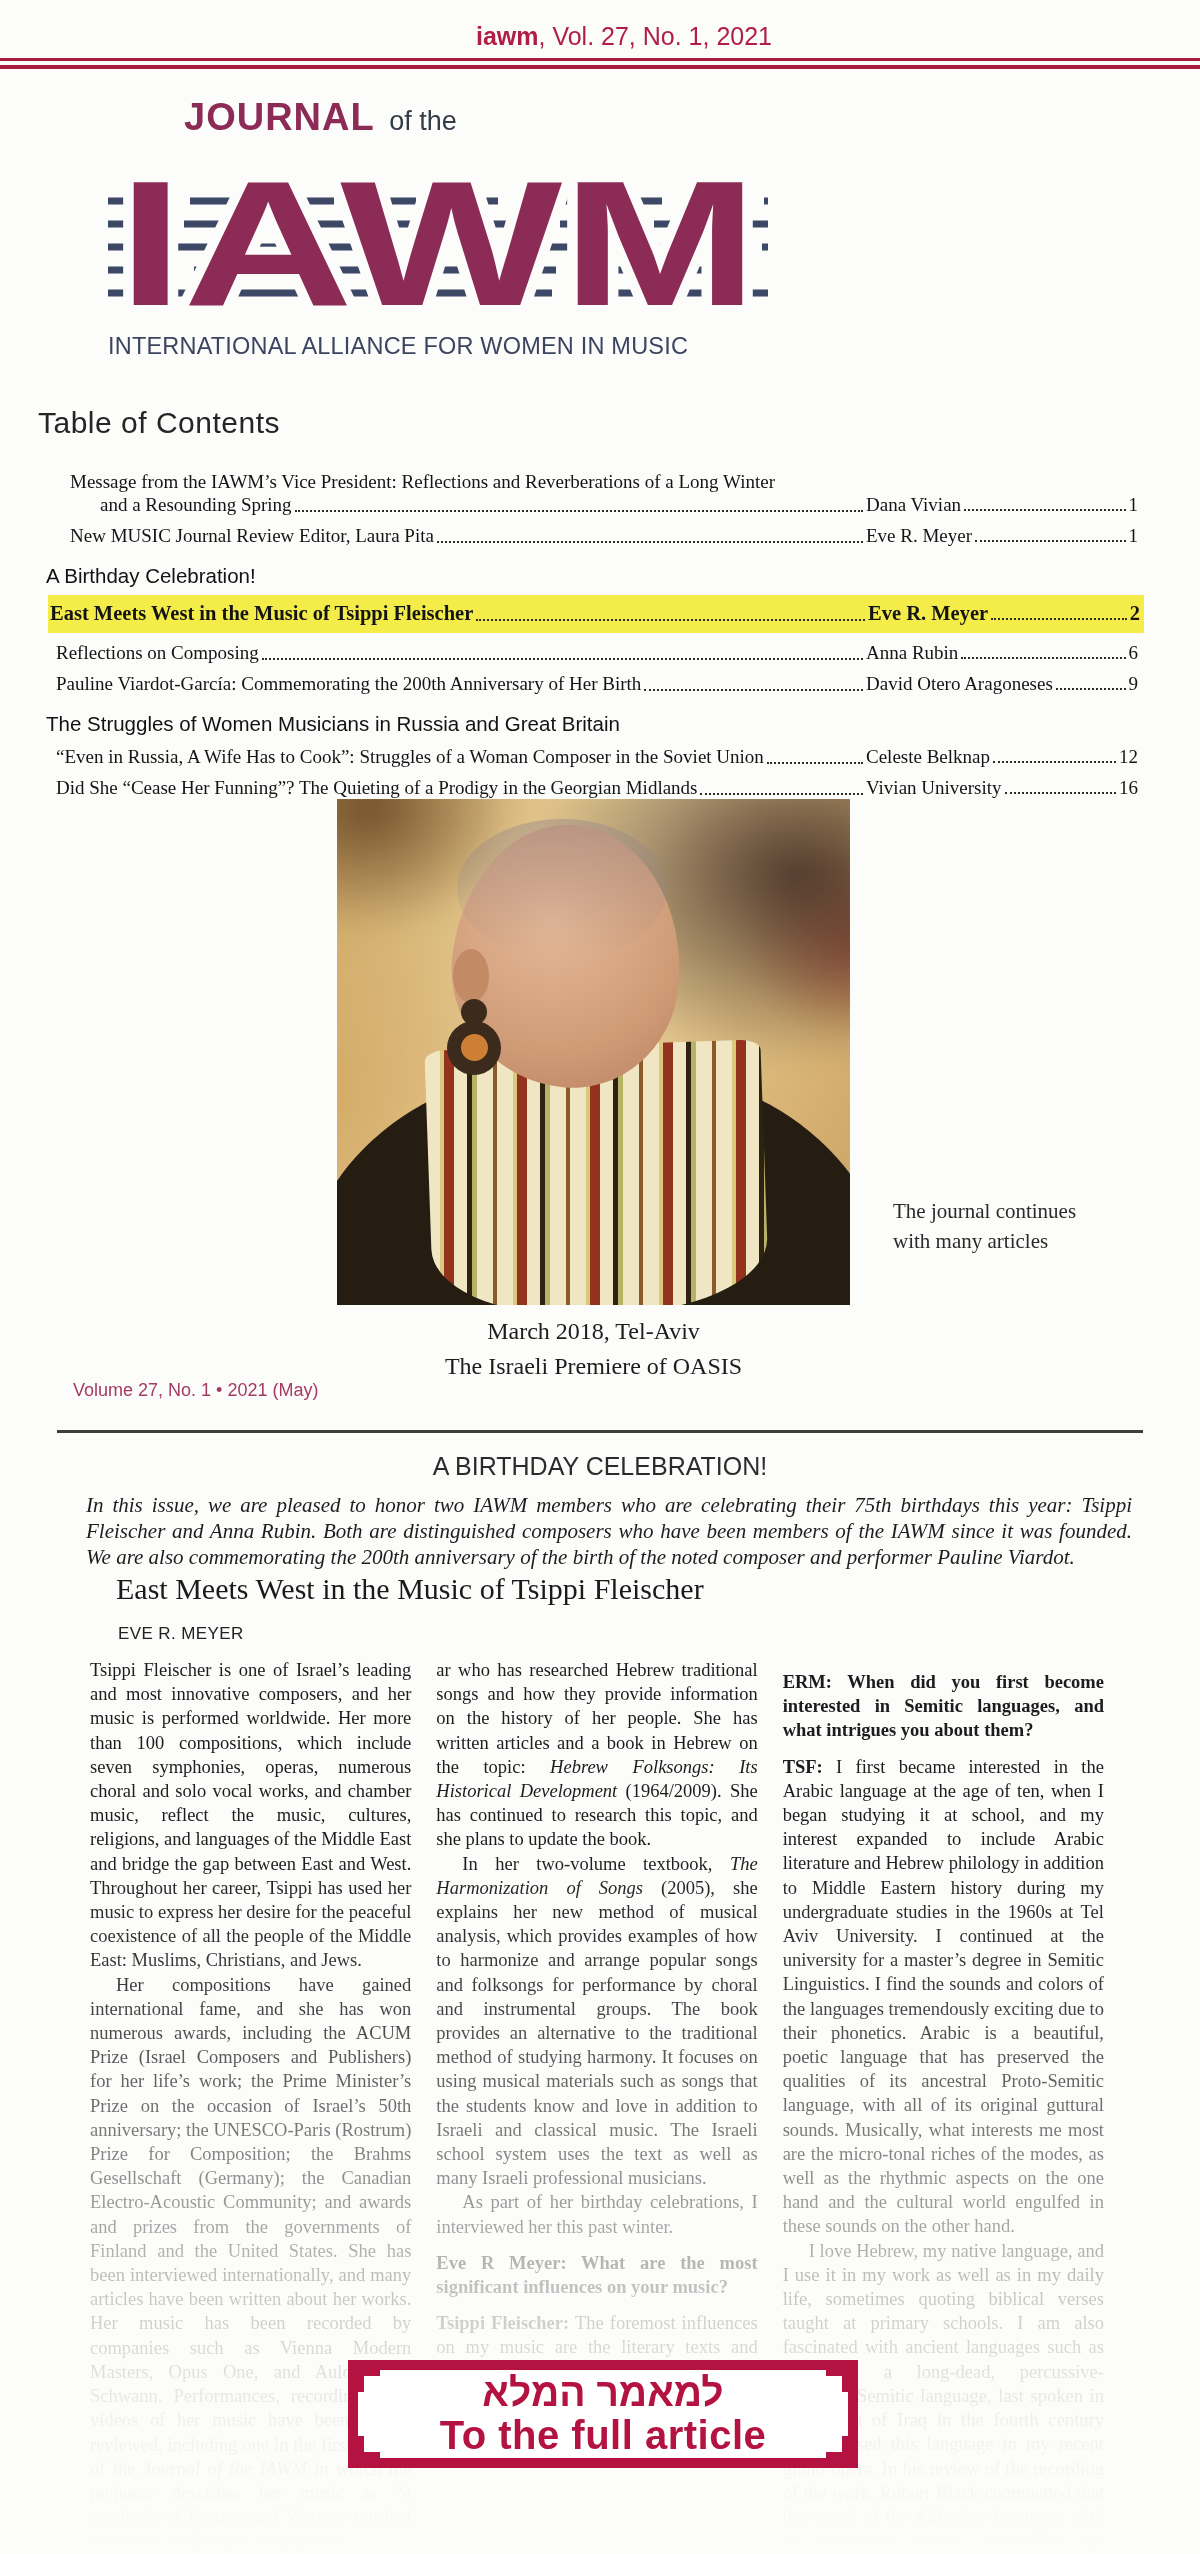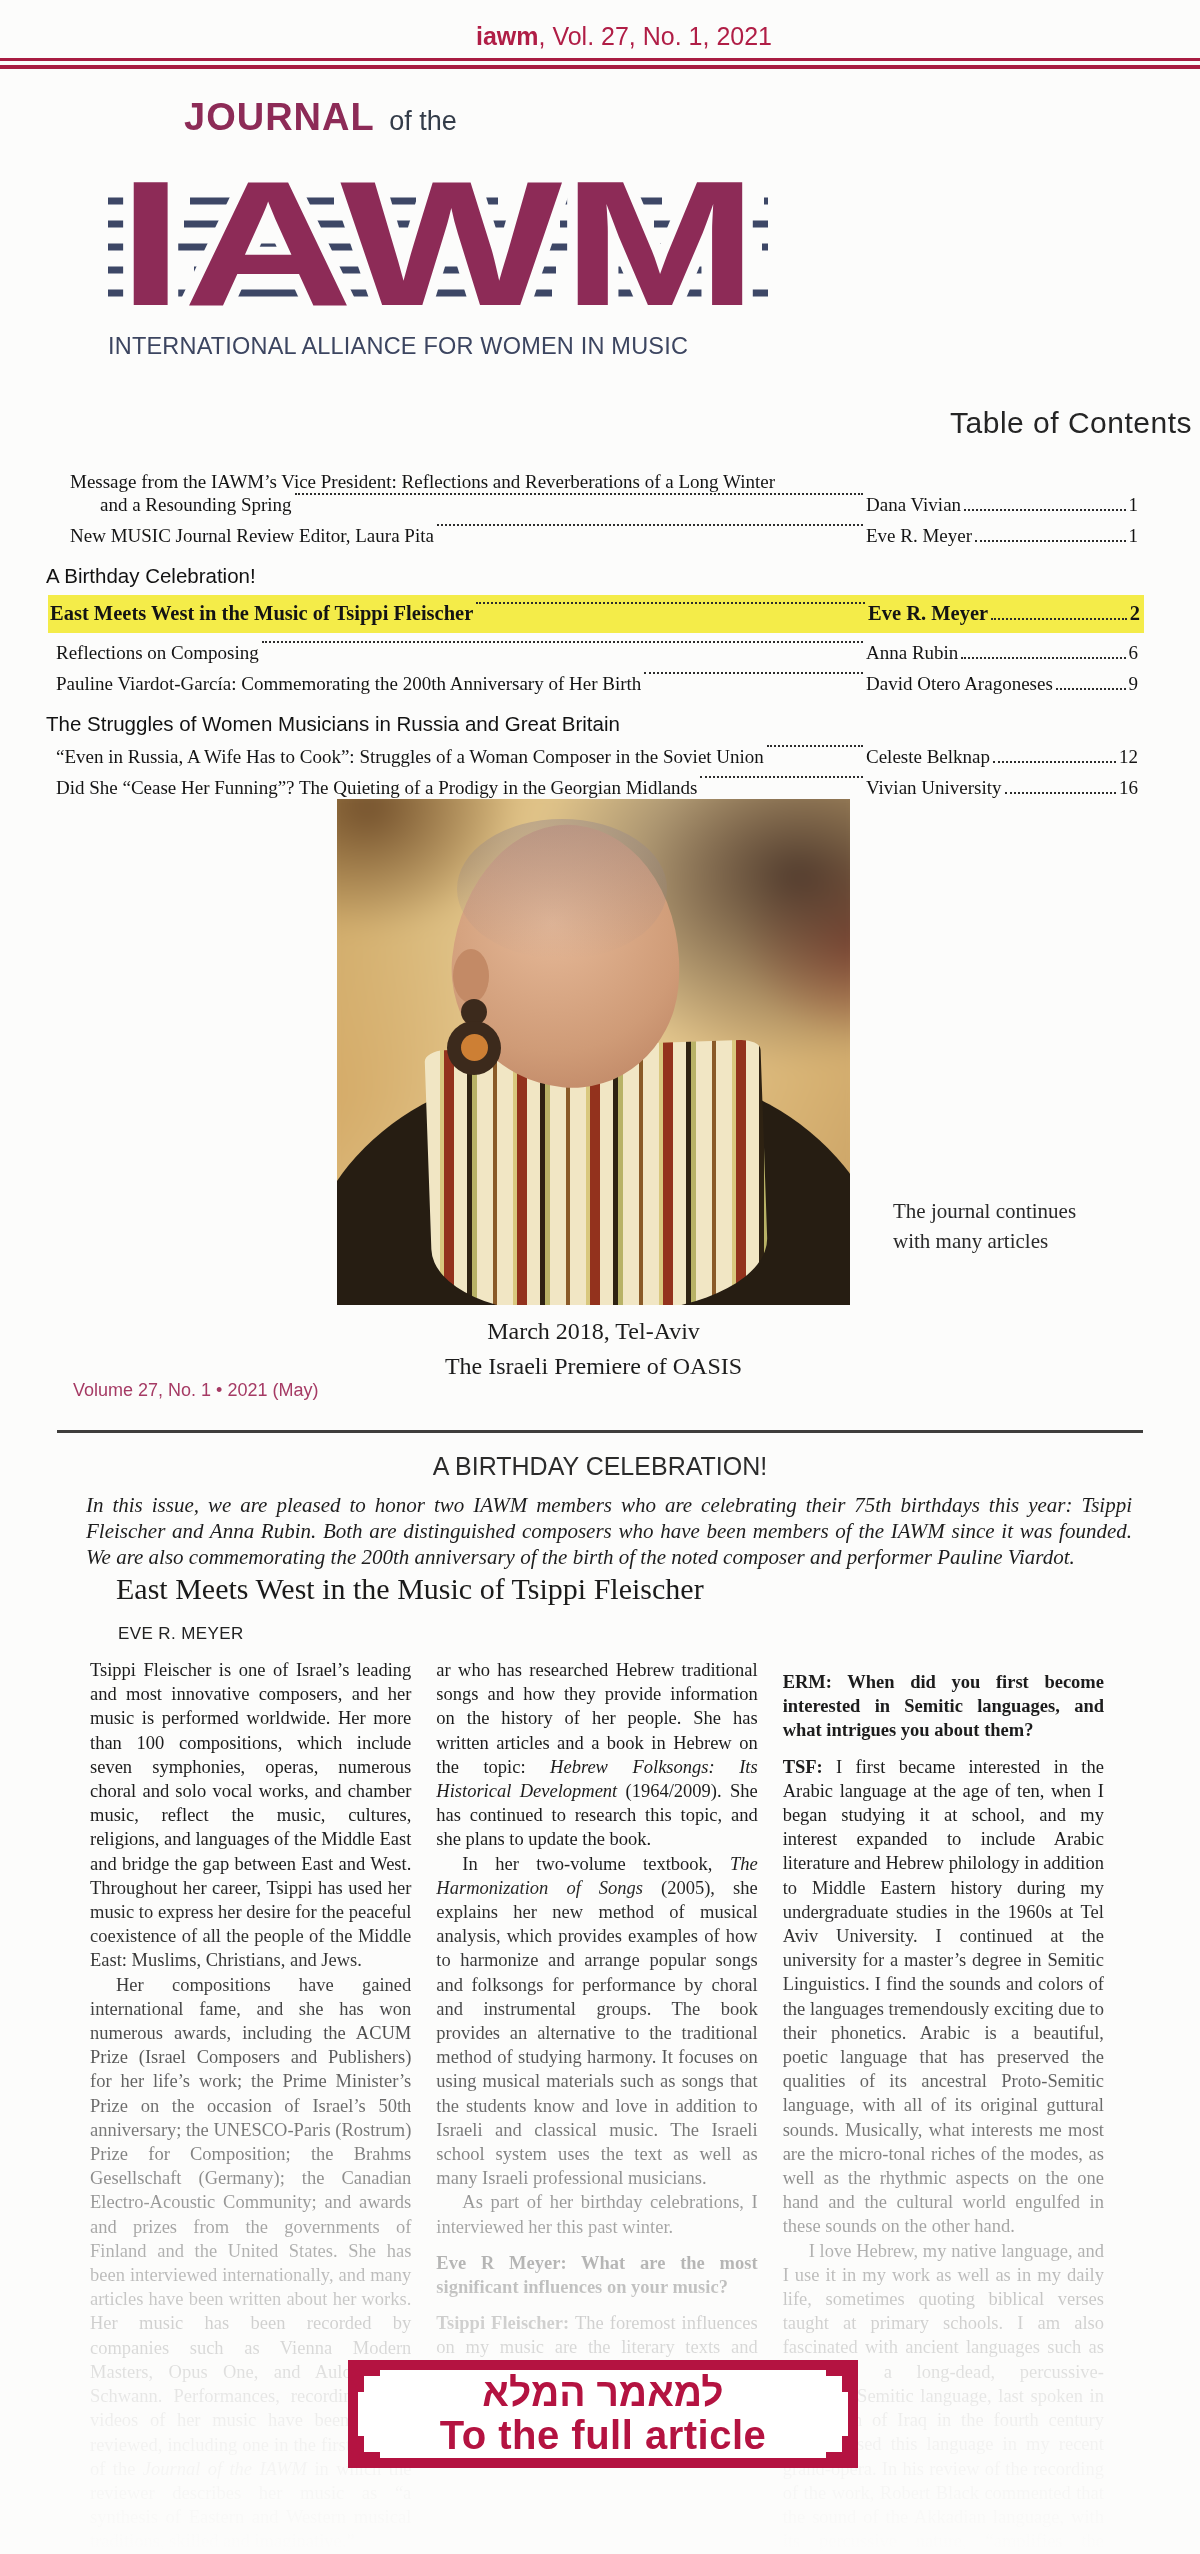--- a/index.html
+++ b/index.html
@@ -17,24 +17,24 @@
   
   .logo{position:absolute;left:108px;top:96px;width:660px;}
   .logo-line1{font-family:"Liberation Sans","DejaVu Sans",sans-serif;margin-left:76px;}
   .journal-word{color:#8d2b57;font-size:38px;font-weight:700;letter-spacing:1px;}
   .of-the{color:#333c49;font-size:27px;margin-left:10px;}
   .logo-mark{display:block;margin-top:4px;}
   .org-name{font-family:"Liberation Sans","DejaVu Sans",sans-serif;font-size:23.5px;
     color:#3c4560;letter-spacing:0.2px;margin-top:2px;}
 
   
-  .toc-heading{position:absolute;top:406px;left:0;right:8px;text-align:right;
-    font-family:"Liberation Sans","DejaVu Sans",sans-serif;font-size:30px;color:#252525;letter-spacing:0.5px;}
+  .toc-heading{position:absolute;top:406px;left:0;right:8px;text-align:left;
+    font-family:"Liberation Sans","DejaVu Sans",sans-serif;font-size:30px;color:#252525;letter-spacing:0.5px;padding-left:38px;}
   .toc{position:absolute;left:56px;top:470px;width:1082px;font-size:19px;color:#141414;}
-  .toc-row{display:flex;align-items:flex-start;line-height:23px;}
+  .toc-row{display:flex;align-items:flex-end;line-height:23px;}
   .toc-row.pl{padding-left:14px;}
   .toc-line1{line-height:23px;padding-left:14px;}
   .toc-indent{padding-left:44px;}
   .leader{flex:1 1 auto;border-bottom:2px dotted #2c2c2c;margin:0 3px 4px 3px;min-width:10px;}
   .tail{flex:0 0 272px;display:flex;align-items:baseline;}
   .tail .leader{flex:1 1 auto;}
   .toc-page{flex:0 0 auto;}
   .toc-section{font-family:"Liberation Sans","DejaVu Sans",sans-serif;font-size:20.5px;
     color:#121212;margin:16px 0 6px -10px;line-height:26px;}
   .toc-row.hl{background:#f4ec49;padding:7px 4px 8px 2px;margin:6px -6px 8px -8px;

